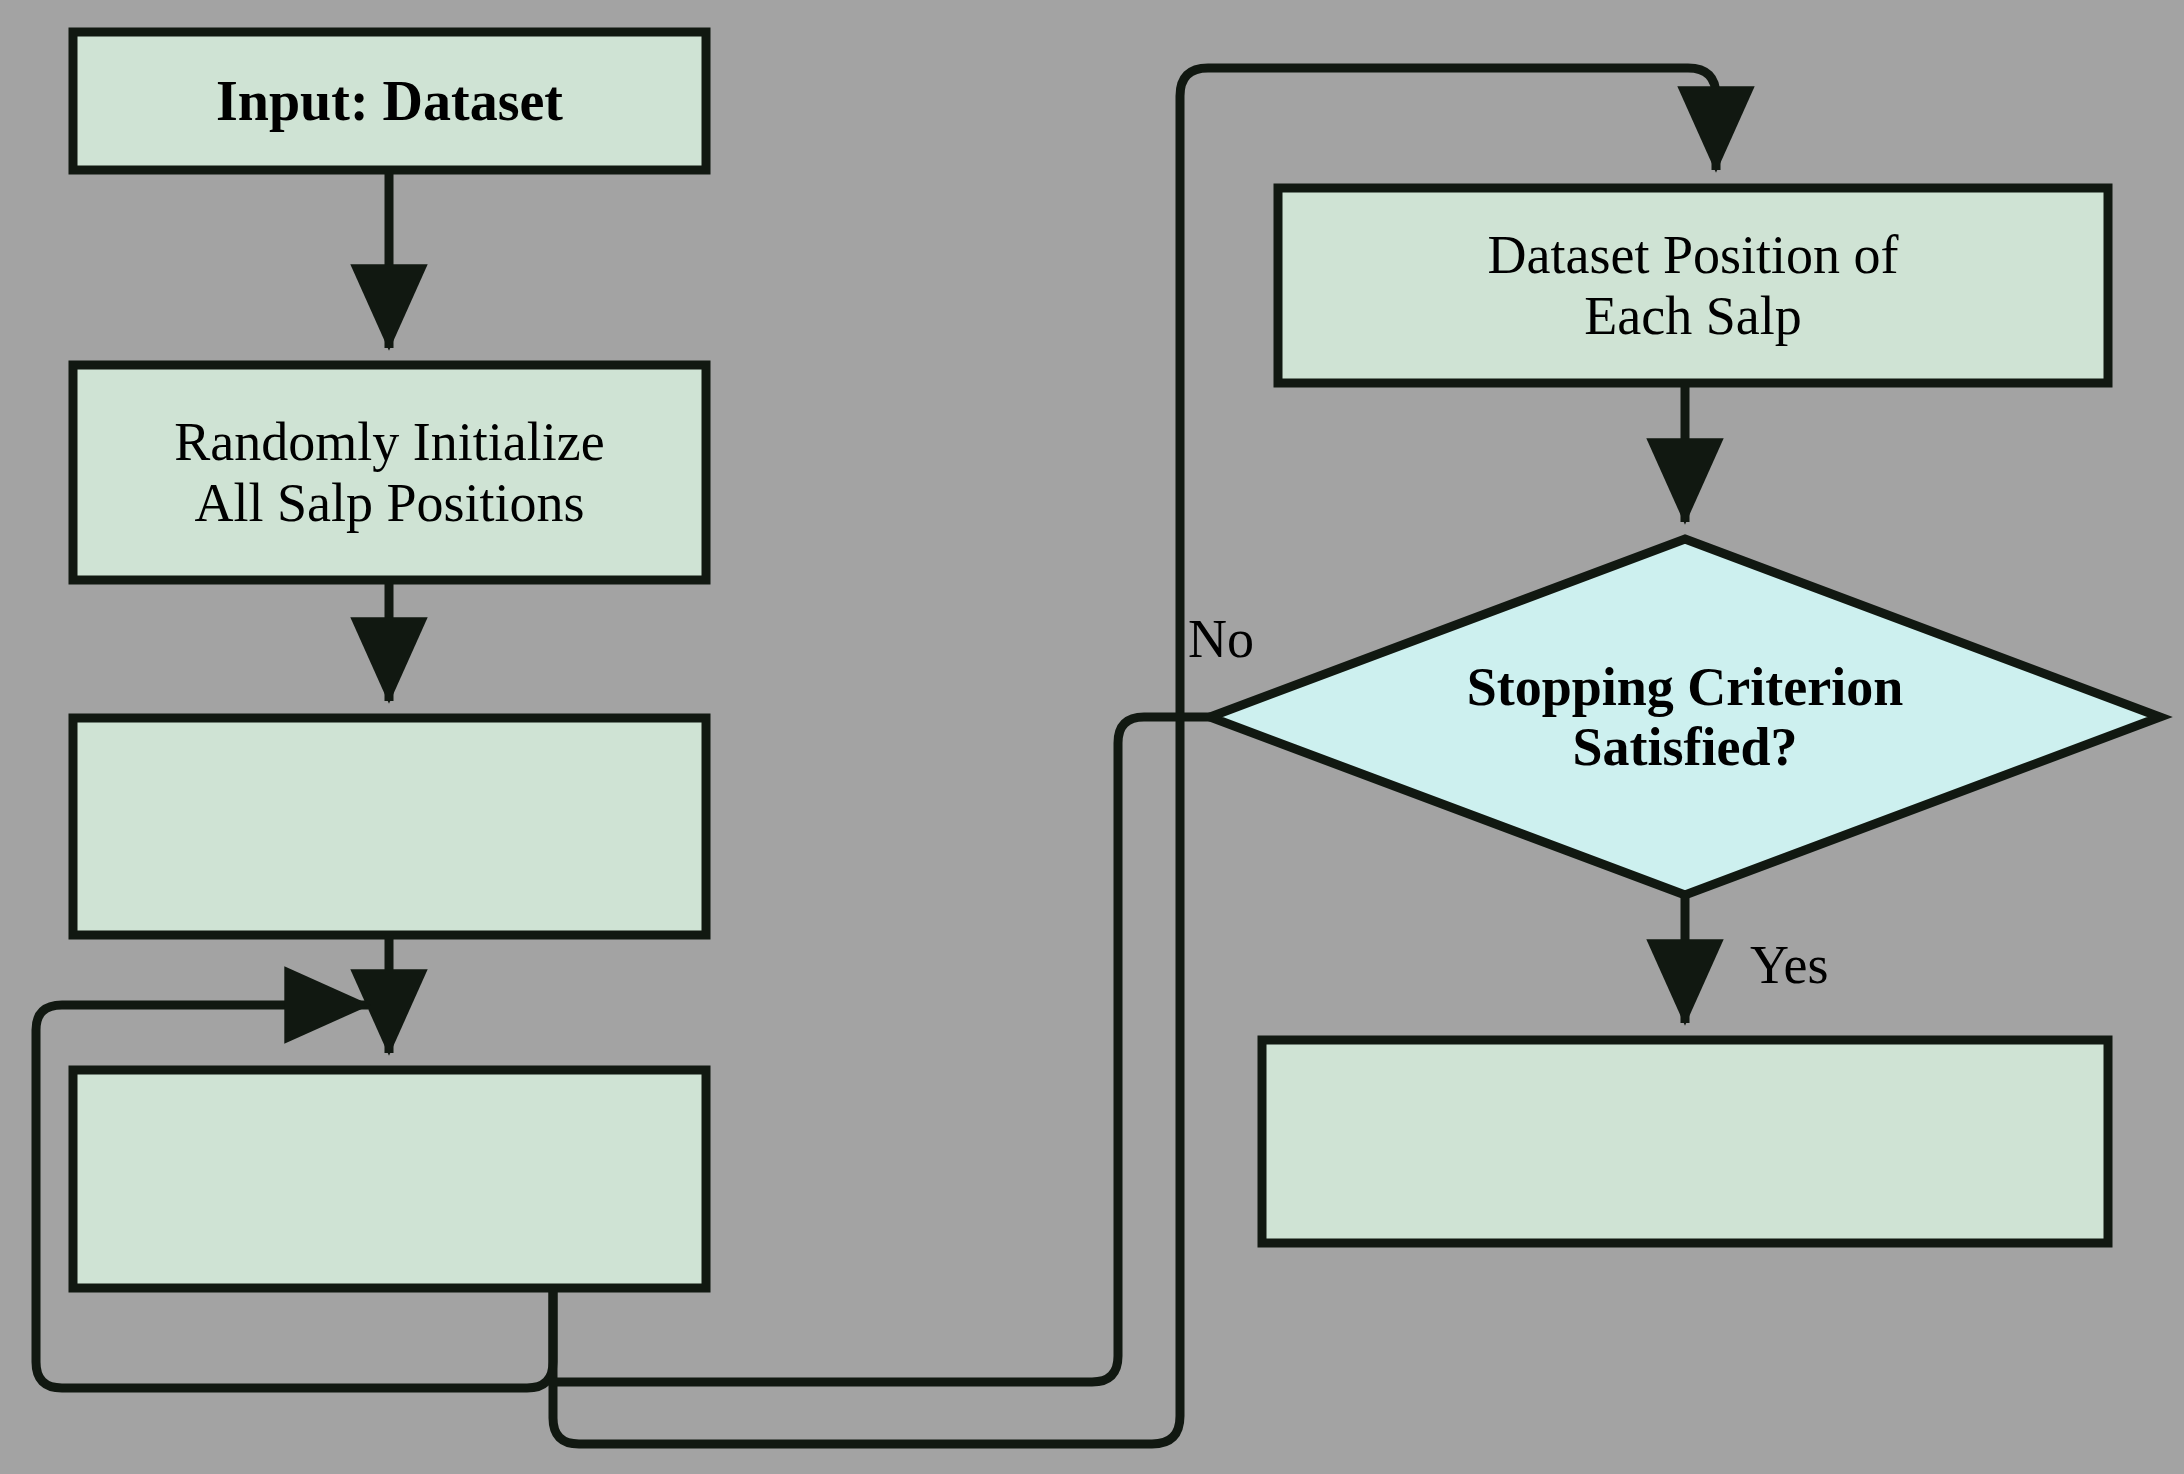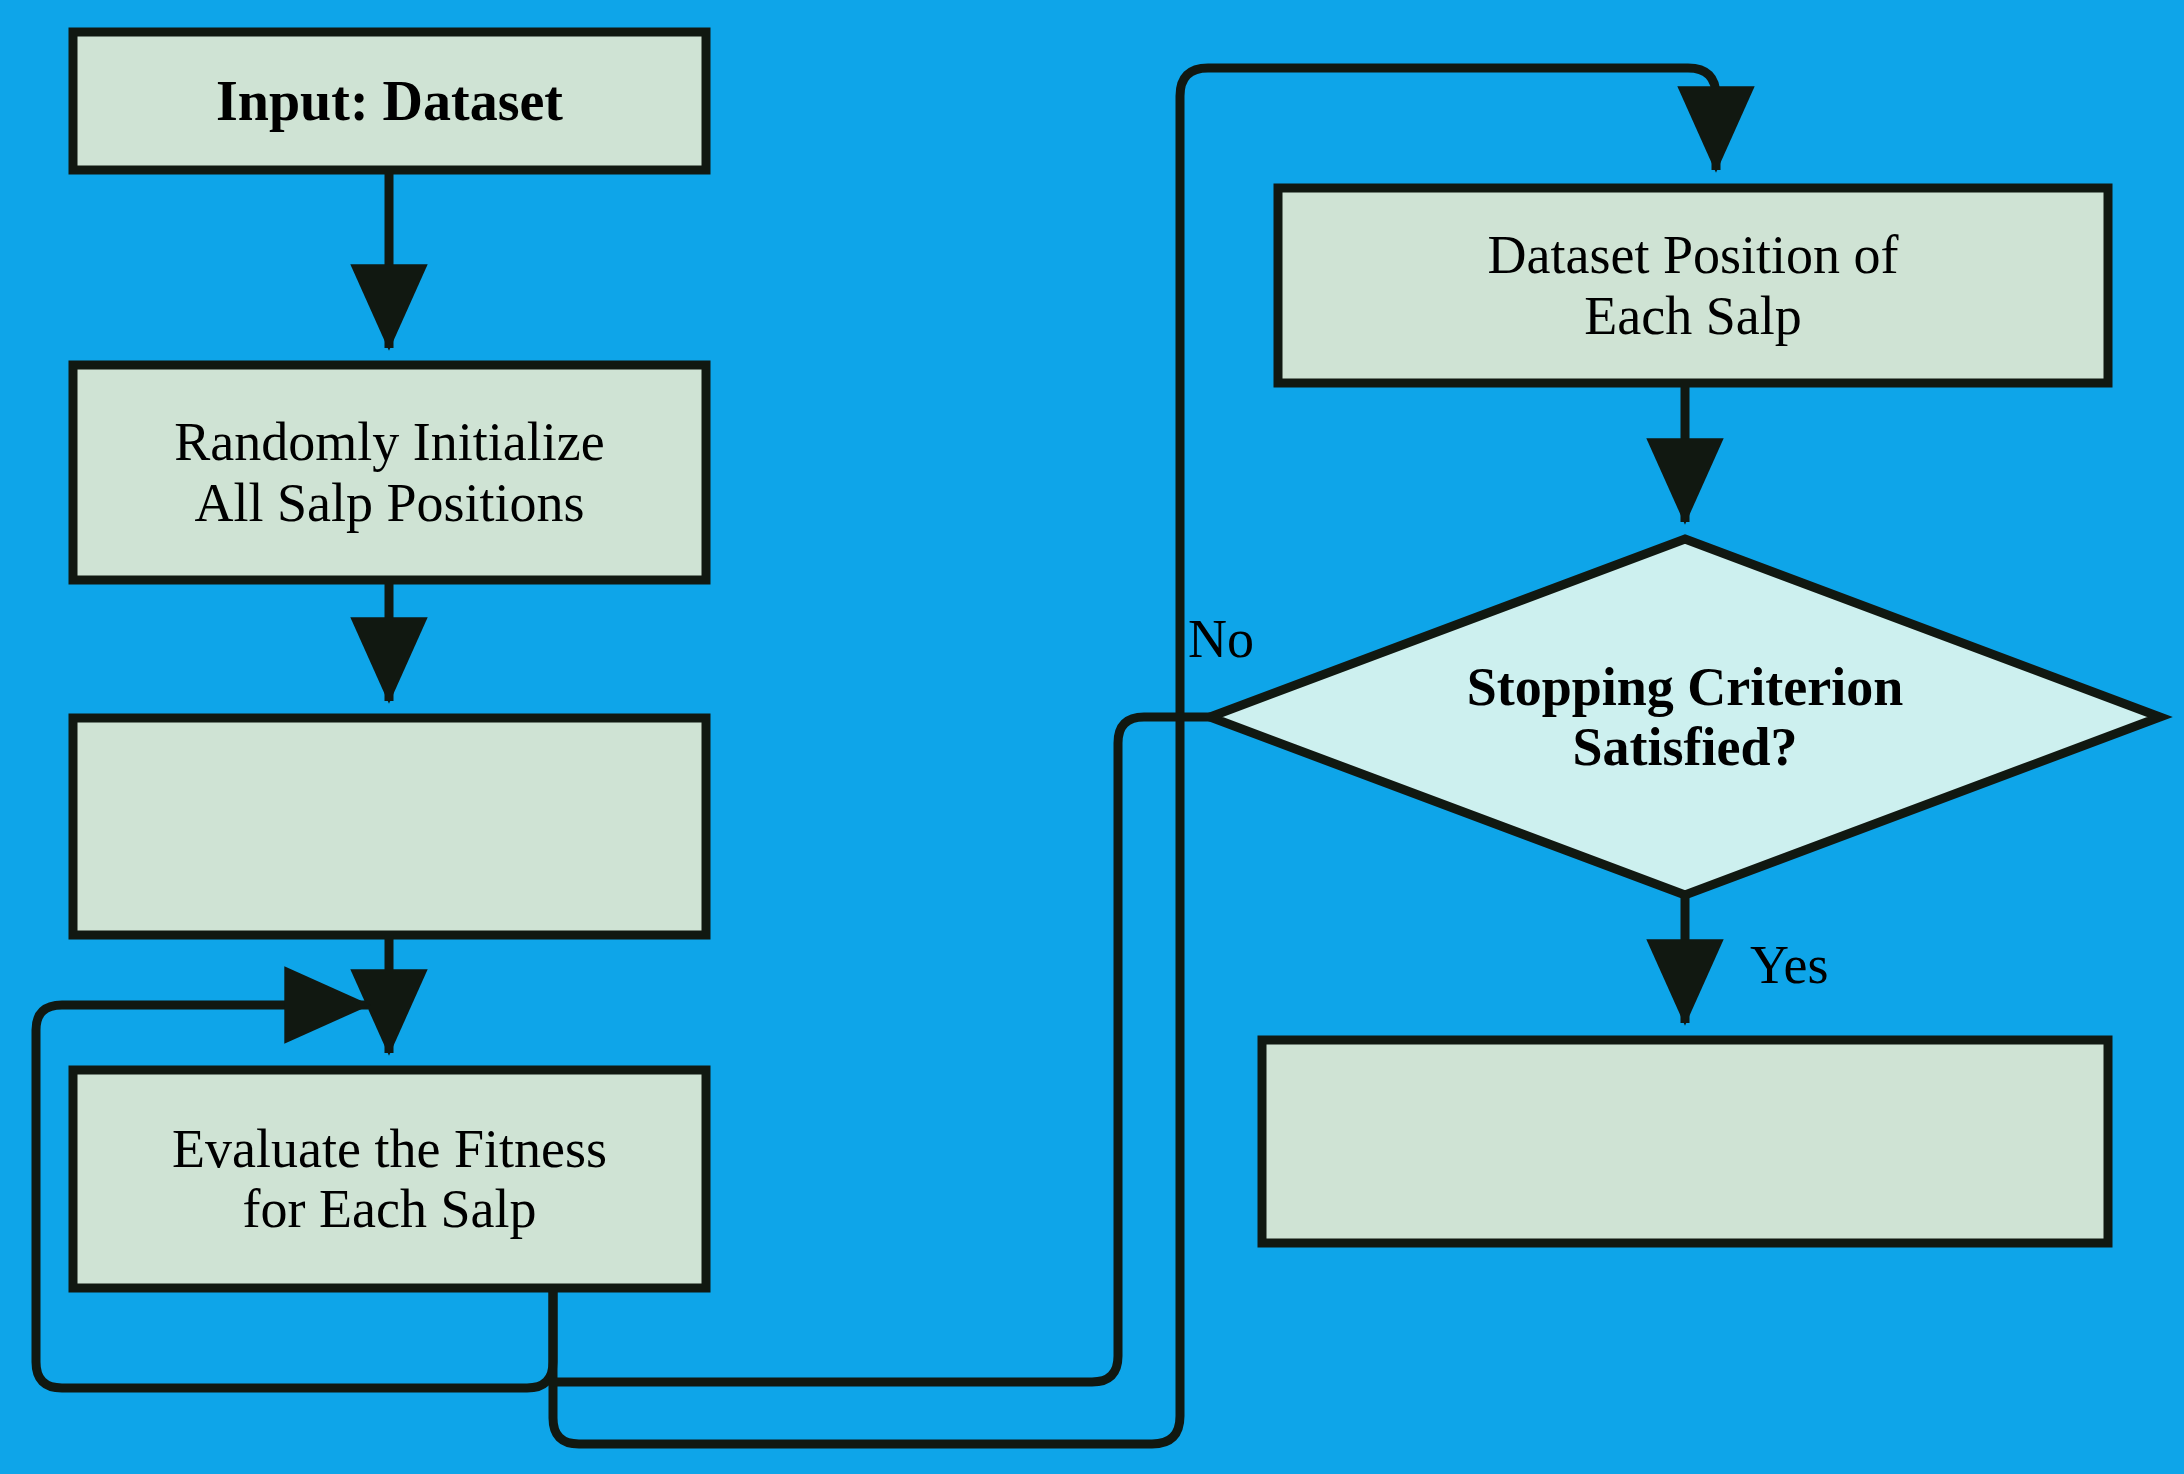--- a/index.html
+++ b/index.html
@@ -4,21 +4,21 @@
 <style>
   html, body {
     margin: 0;
     padding: 0;
     background: #ffffff;
   }
   #canvas {
     position: relative;
     width: 2184px;
     height: 1474px;
-    background: #0ea5e9;
+    background: #a3a3a3;
     font-family: "Liberation Serif", "DejaVu Serif", serif;
     overflow: hidden;
   }
   #flow-svg {
     position: absolute;
     left: 0;
     top: 0;
     width: 2184px;
     height: 1474px;
   }
@@ -92,22 +92,20 @@
       <path d="M 1685 895 L 1685 1023" marker-end="url(#arrowhead)"></path>
     </g>
   </svg>
 
   <div class="node-label start-label" style="left:73px; top:32px; width:633px; height:138px;">Input: Dataset</div>
 
   <div class="node-label proc-label" style="left:73px; top:365px; width:633px; height:215px;">Randomly Initialize
 All Salp Positions</div>
 
 
-  <div class="node-label proc-label" style="left:73px; top:1070px; width:633px; height:218px;">Evaluate the Fitness
-for Each Salp</div>
 
   <div class="node-label proc-label" style="left:1278px; top:188px; width:830px; height:195px;">Dataset Position of
 Each Salp</div>
 
   <div class="node-label dec-label" style="left:1285px; top:605px; width:800px; height:224px;font-weight:bold;">Stopping Criterion
 Satisfied?</div>
 
 
   <div class="edge-label" style="left:1152px; top:608px;margin-left:36px;">No</div>
 

